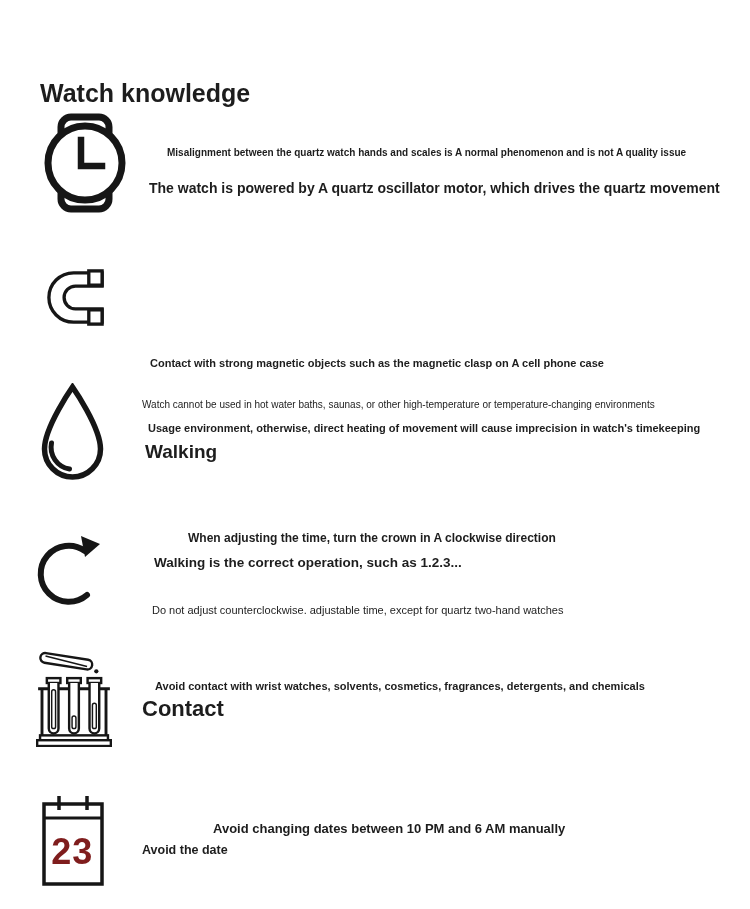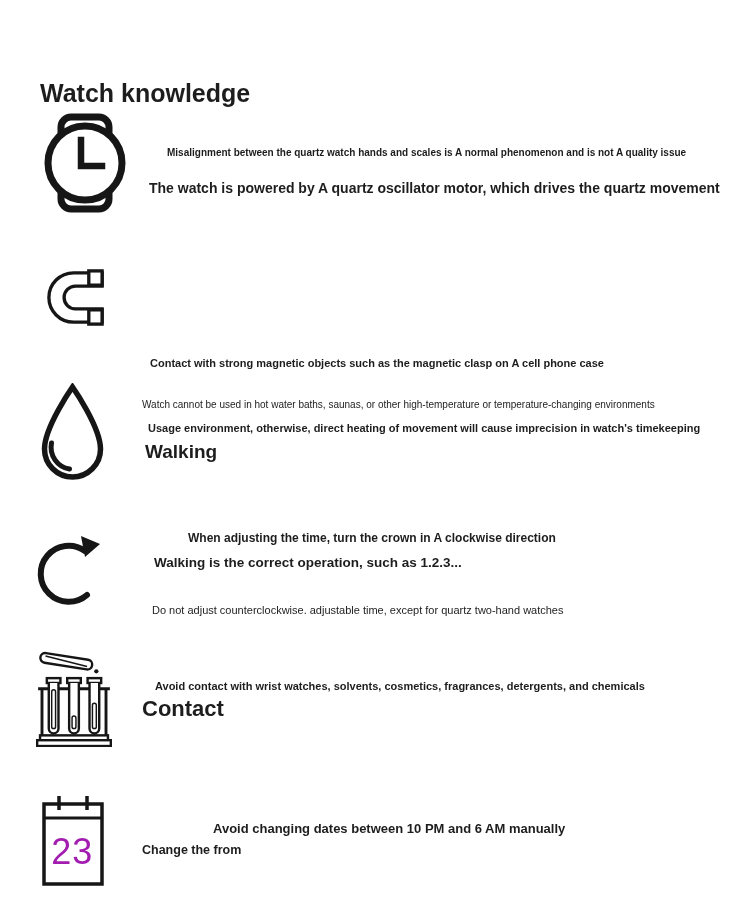--- a/index.html
+++ b/index.html
@@ -34,21 +34,21 @@
   .icon{position:absolute;}
   .icon svg{display:block;width:100%;height:100%;}
   .icon-watch   {left:40px;top:113px;width:90px;height:100px;}
   .icon-magnet  {left:47px;top:269px;width:57px;height:57px;}
   .icon-drop    {left:39px;top:383px;width:67px;height:98px;}
   .icon-arrow   {left:37px;top:528px;width:66px;height:84px;}
   .icon-tubes   {left:36px;top:650px;width:76px;height:97px;}
   .icon-calendar{left:42px;top:795px;width:62px;height:91px;}
   .cal-day{
     position:absolute;left:50%;top:36px;transform:translateX(-52%);
-    font-size:36px;font-weight:400;color:#a21caf;letter-spacing:1px;
+    font-size:36px;font-weight:700;color:#7f1d1d;letter-spacing:1px;
   }
 </style>
 </head>
 <body>
 
 <div class="canvas">
 
   <div class="abs title">Watch knowledge</div>
 
   <div class="icon icon-watch">
@@ -122,15 +122,15 @@
   <div class="icon icon-calendar">
     <svg viewBox="0 0 62 91" fill="none" stroke="#161616">
       <rect x="2" y="9" width="58" height="80" fill="#fff" stroke-width="3.5"></rect>
       <line x1="2" y1="23" x2="60" y2="23" stroke-width="3"></line>
       <line x1="17" y1="1" x2="17" y2="15" stroke-width="3.5"></line>
       <line x1="45" y1="1" x2="45" y2="15" stroke-width="3.5"></line>
     </svg>
     <span class="cal-day">23</span>
   </div>
   <div class="abs s6l1">Avoid changing dates between 10 PM and 6 AM manually</div>
-  <div class="abs s6l2">Change the from</div>
+  <div class="abs s6l2">Avoid the date</div>
 
 </div>
 
 </body></html>

